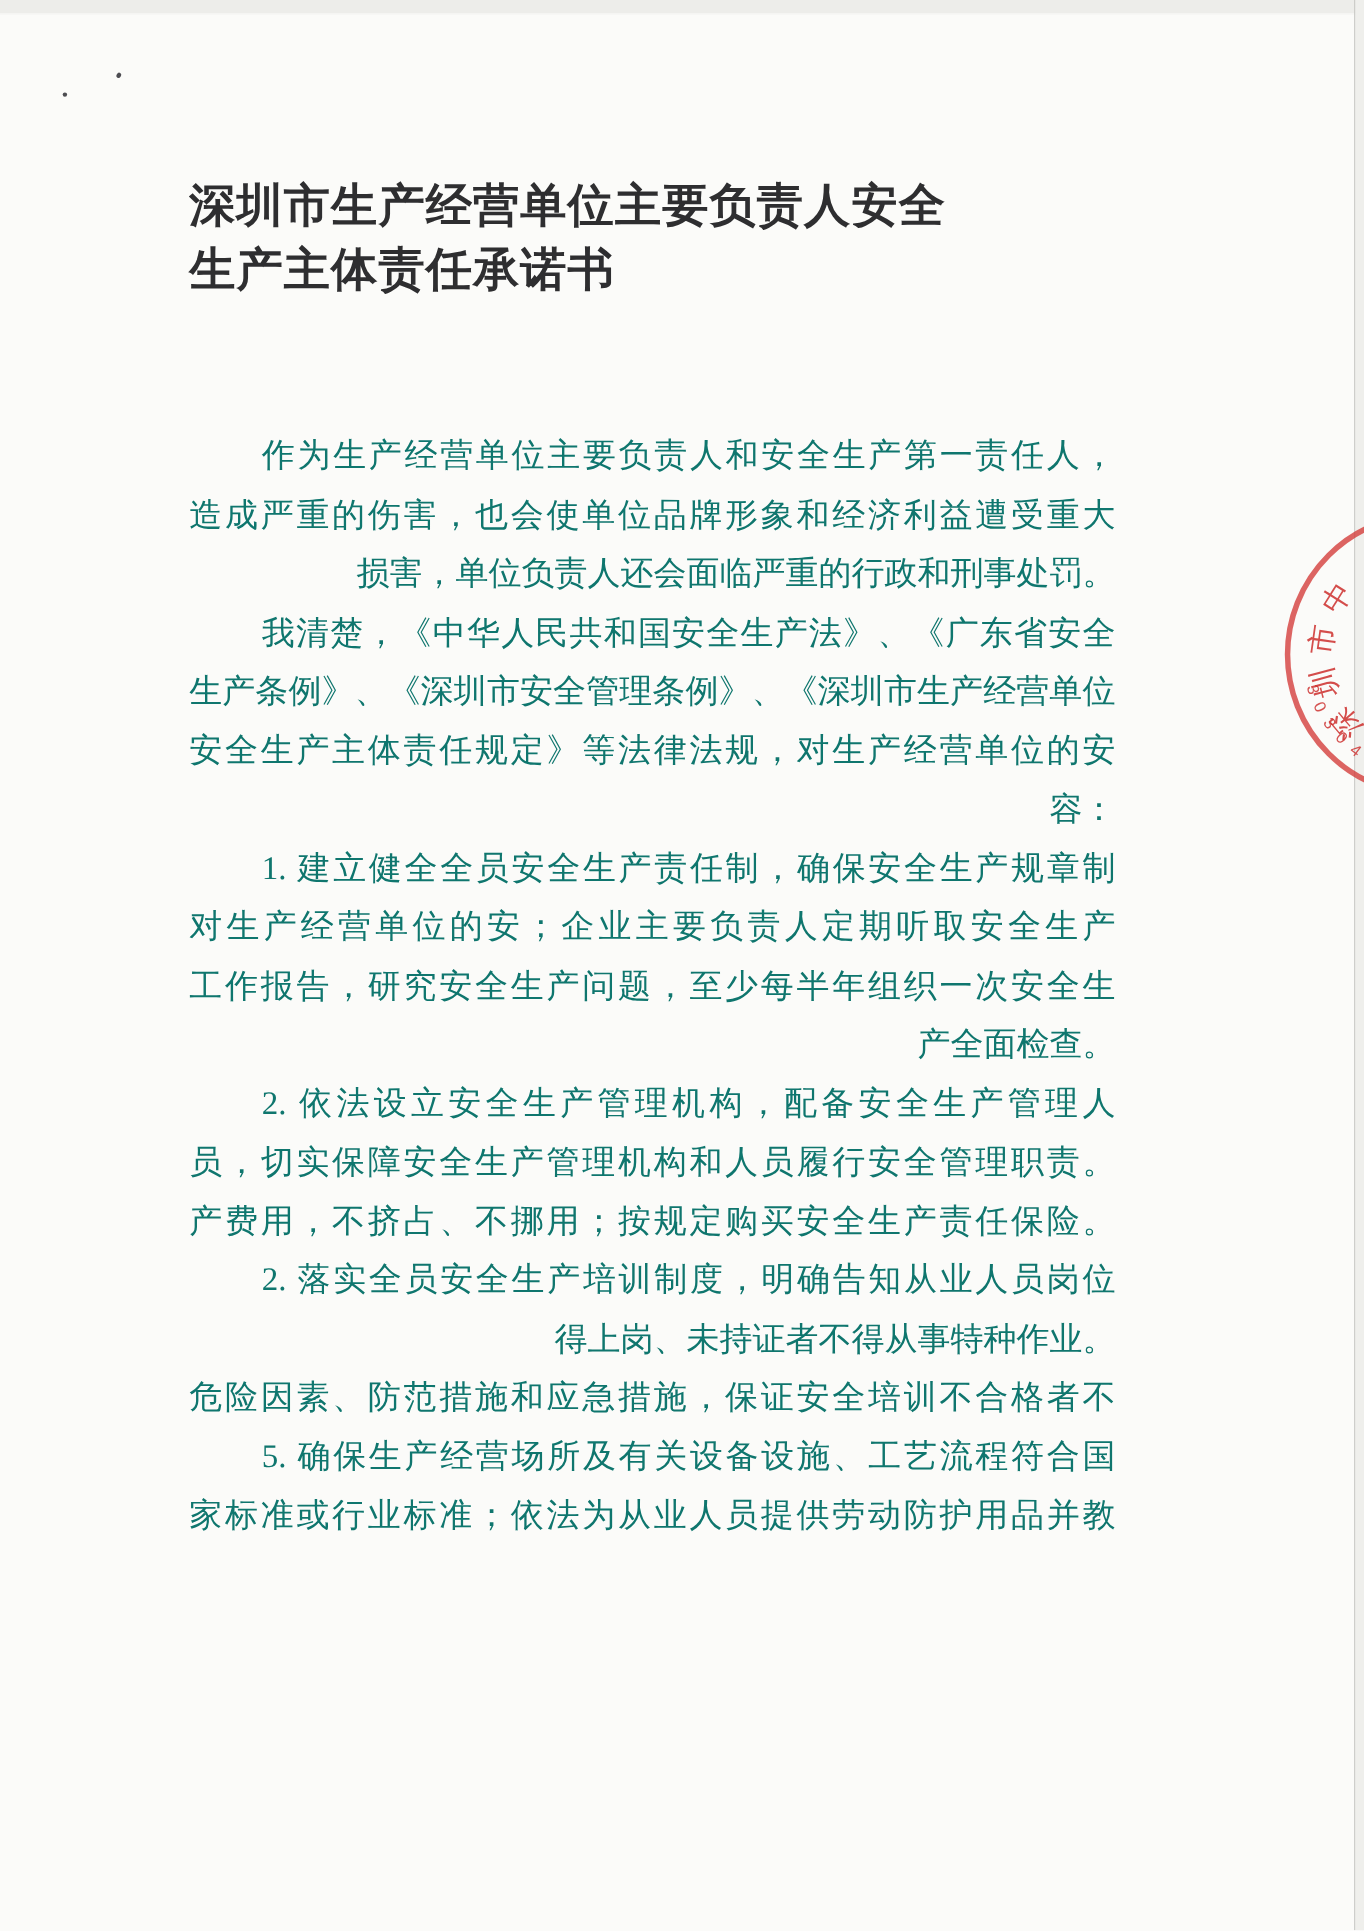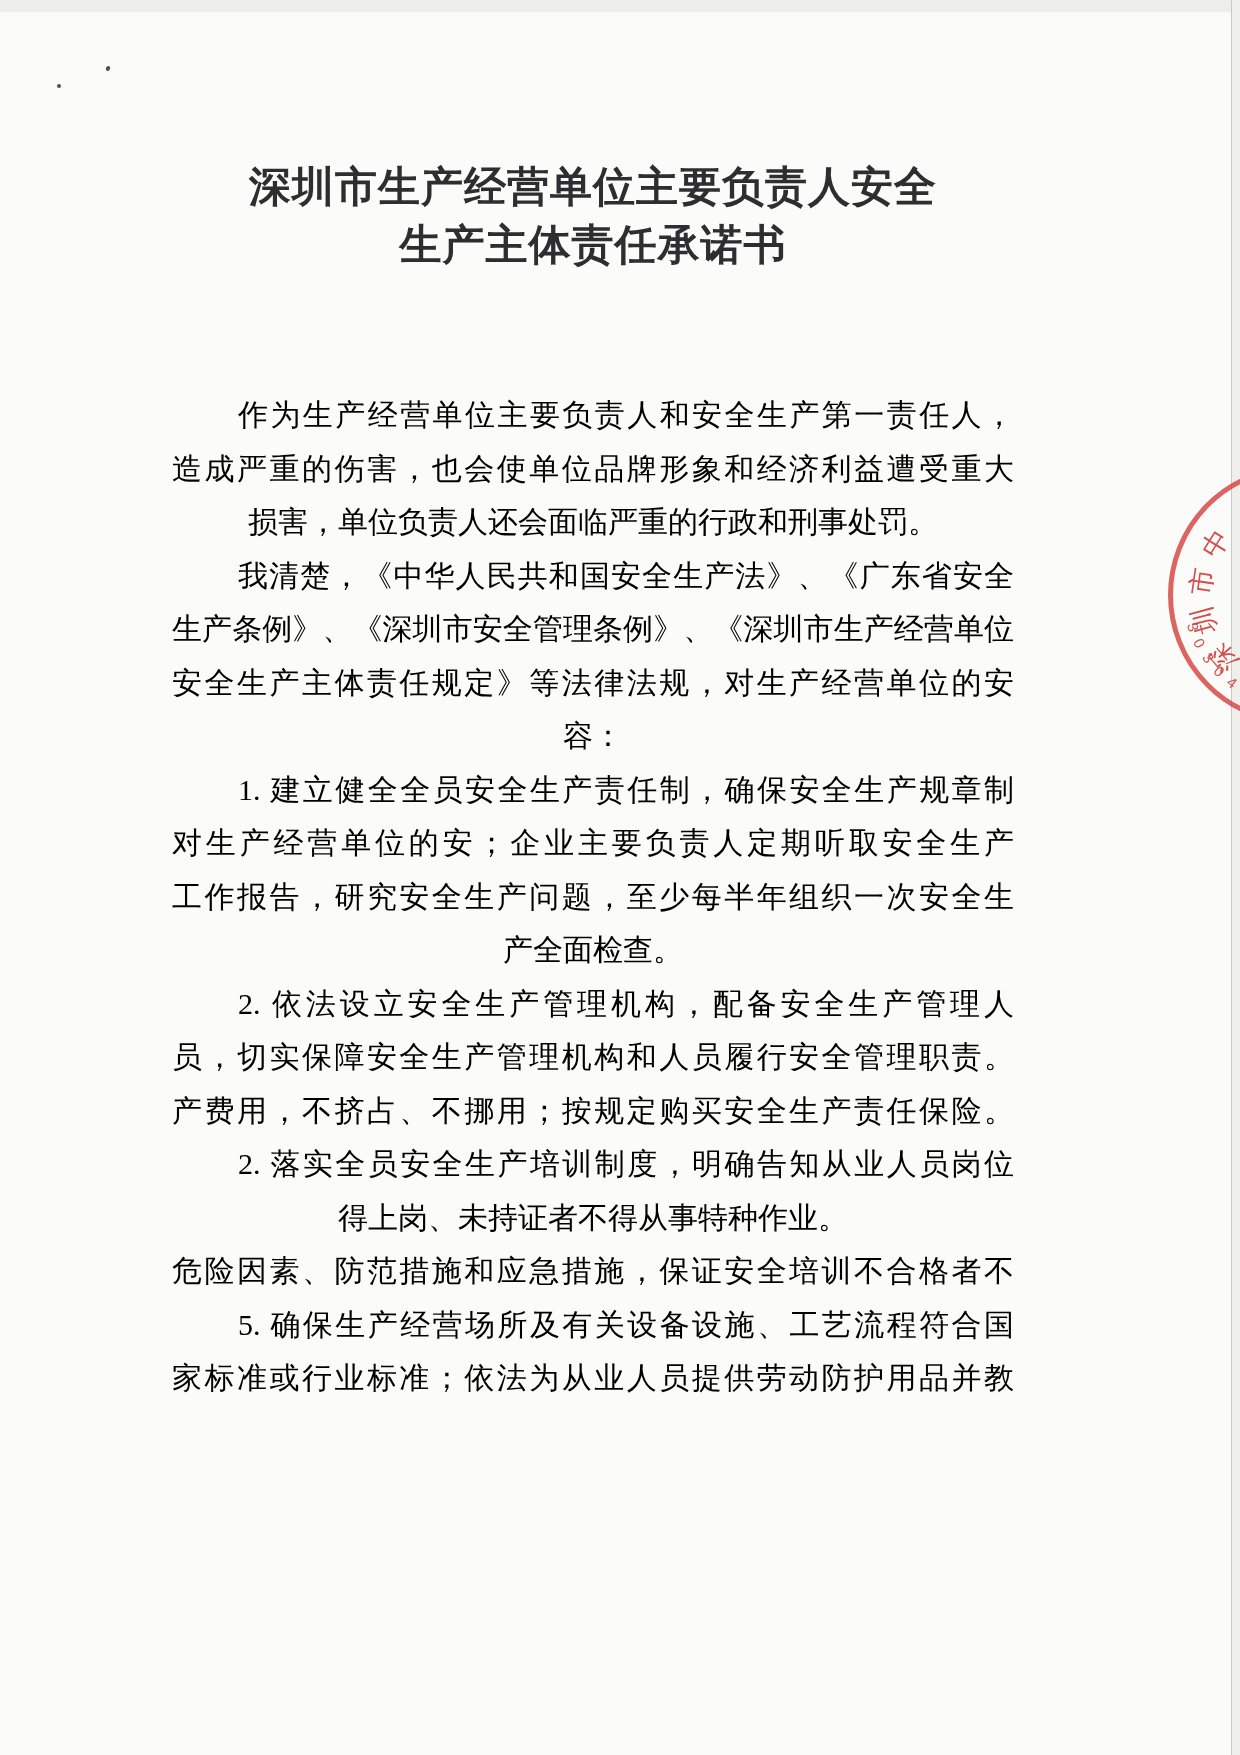--- a/index.html
+++ b/index.html
@@ -13,39 +13,38 @@
   
   .scan-top{position:absolute;left:0;top:0;width:1240px;height:12px;background:#ededea;border-bottom:1px solid #f7f7f5;}
   .scan-right-line{position:absolute;top:0;left:1231px;width:1px;height:1755px;background:#c9c9c6;}
   .scan-right-band{position:absolute;top:0;left:1232px;width:8px;height:1755px;background:#efefec;}
   .speck{position:absolute;border-radius:50%;background:#4d4d52;}
   .speck.a{left:57px;top:84px;width:4px;height:4px;}
   .speck.b{left:106px;top:66px;width:4px;height:5px;transform:rotate(30deg);}
 
   .title-block{
     position:absolute;left:172px;top:158px;width:842px;
-    text-align:center;
     font-family:"Liberation Sans","DejaVu Sans",sans-serif;
     font-weight:700;
     font-size:42px;line-height:58px;
     letter-spacing:1px;
     color:#2e2e30;
   }
   .body-block{
     position:absolute;left:172px;top:388px;width:842px;
-    font-size:30px;color:#000000;
+    font-size:30px;color:#0f766e;
   }
   .ln{
     width:842px;height:53.5px;line-height:53.5px;
     text-align:justify;text-align-last:justify;
     text-justify:inter-character;
     overflow:hidden;
   }
   .ln.ind{width:776px;padding-left:66px;}
-  .ln.short{text-align:center;text-align-last:auto;}
+  .ln.short{text-align:right;text-align-last:auto;}
 
   
   .stamp{
     position:absolute;left:1168px;top:465px;width:260px;height:260px;
     box-sizing:border-box;
     border:5px solid rgba(212,58,55,0.78);
     border-radius:50%;
     filter:blur(0.4px);
   }
   .stamp .arc-char{

